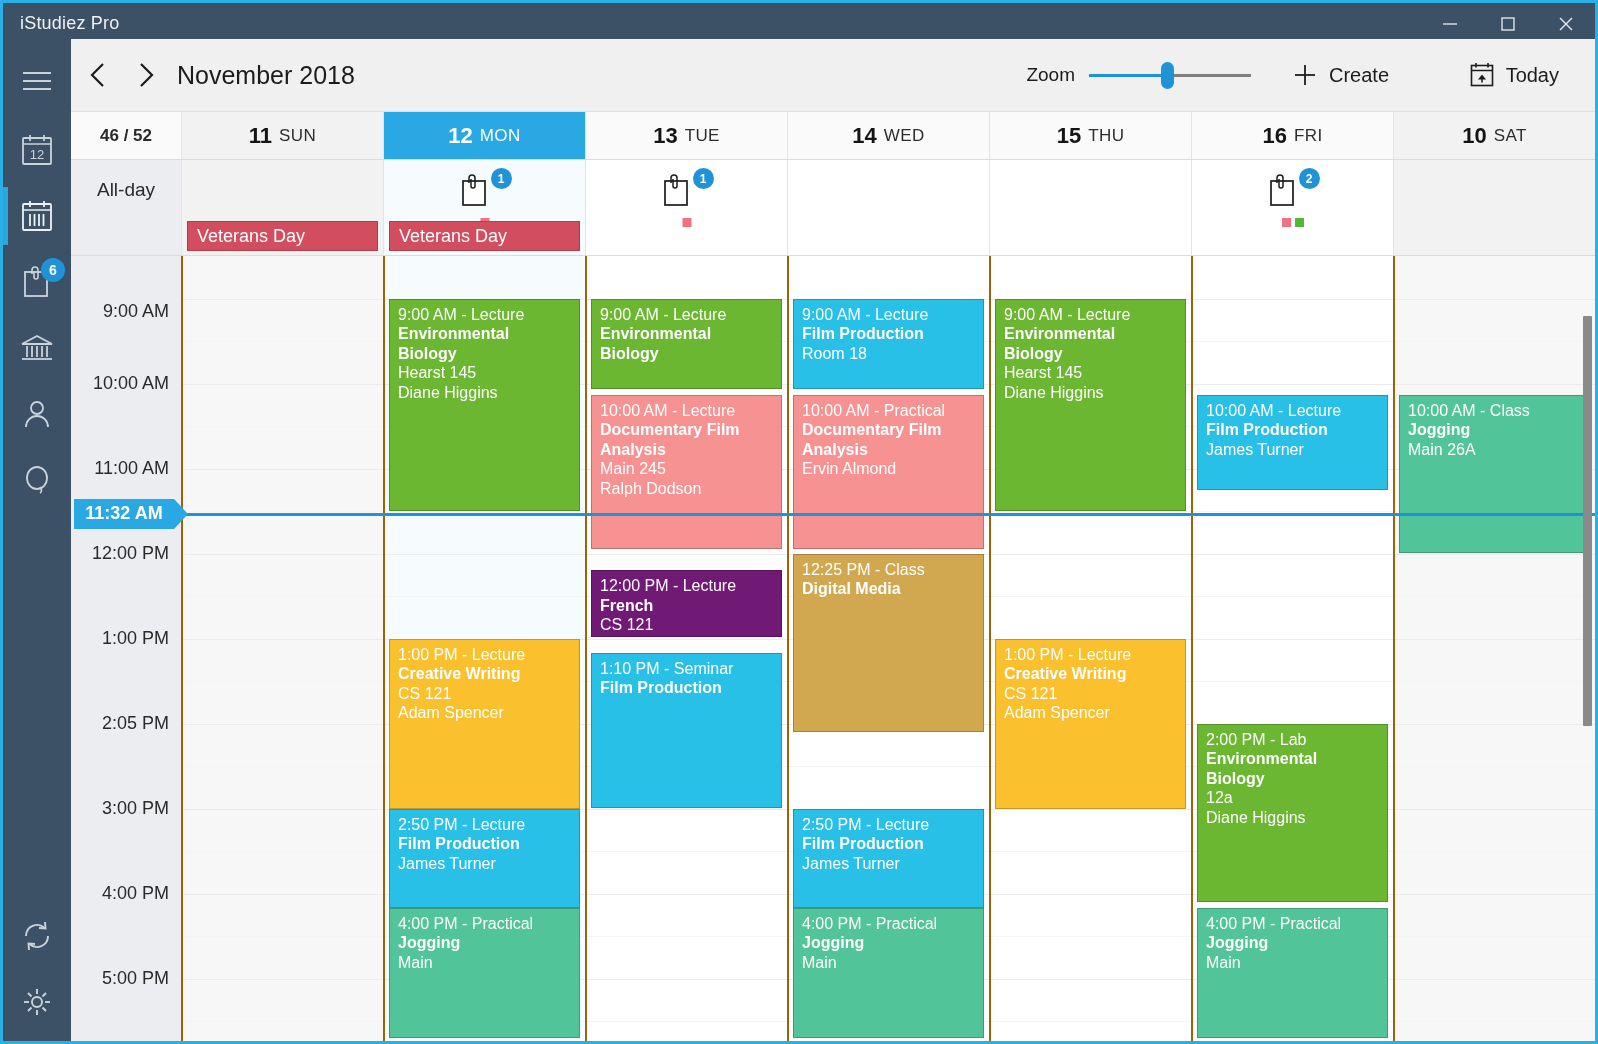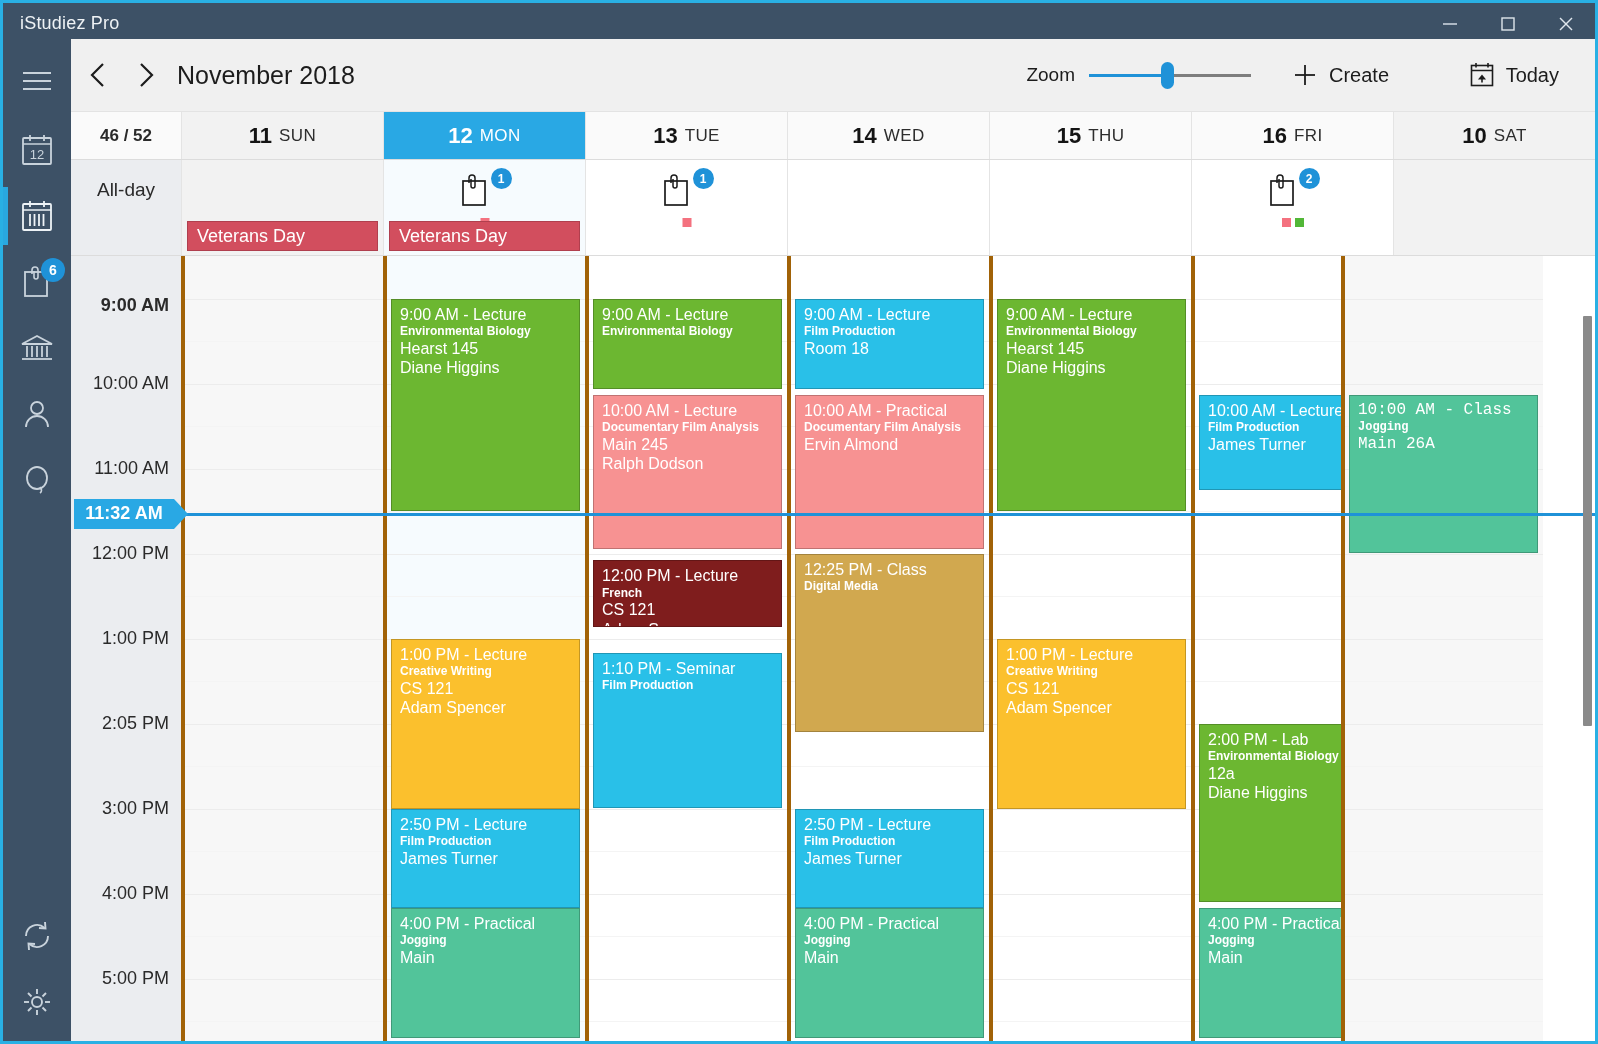--- a/index.html
+++ b/index.html
@@ -206,41 +206,41 @@
   #nowline {
     position:absolute; left: 110px; right: 0; height: 3px;
     background: #1f92d8; z-index: 5;
   }
 
   #cols {
     position: absolute; left: 110px; top: 0; right: 0; bottom: 0;
   }
   .daycol {
     position: absolute; top: 0; bottom: 0;
-    border-left: 4px solid #a16207;
+    border-left: 2px solid #a16207;
   }
   .daycol.weekend { background: #f7f7f7; }
   .daycol.today-col { background: #f6fbfe; }
   .hline {
     position:absolute; left:0; right:0; height:1px; background:#ececec;
   }
   .halfline {
     position:absolute; left:0; right:0; height:1px; background:#f4f4f4;
   }
 
   .event {
     position: absolute; left: 4px; right: 5px;
     border: 1px solid rgba(0,0,0,.22);
     color: #ffffff;
     overflow: hidden;
     padding: 5px 8px 0 8px;
     line-height: 1.22;
   }
   .ev-time { font-size: 16px; }
-  .ev-title { font-size: 12px; font-weight: bold; }
+  .ev-title { font-size: 16px; font-weight: bold; }
   .ev-meta { font-size: 16px; }
 
   
   #vscroll {
     position: absolute; right: 3px; top: 60px; width: 9px; height: 410px;
     background: #8a8a8a; border-radius: 1px; z-index: 7;
   }
 </style>
 </head>
 <body>
@@ -577,21 +577,21 @@
             <div class="event" style="top: 42.5px; height: 90.95px; background: rgb(108, 183, 49);">
               <div class="ev-time">9:00 AM - Lecture</div>
               <div class="ev-title">Environmental Biology</div>
             </div>
             <div class="event" style="top: 138.55px; height: 154.7px; background: rgb(247, 146, 146);">
               <div class="ev-time">10:00 AM - Lecture</div>
               <div class="ev-title">Documentary Film Analysis</div>
               <div class="ev-meta">Main 245</div>
               <div class="ev-meta">Ralph Dodson</div>
             </div>
-            <div class="event" style="top: 304px; height: 67px; background: #7f1d1d;">
+            <div class="event" style="top: 314px; height: 67px; background: #701a75;">
               <div class="ev-time">12:00 PM - Lecture</div>
               <div class="ev-title">French</div>
               <div class="ev-meta">CS 121</div>
               <div class="ev-meta">Adam Spencer</div>
             </div>
             <div class="event" style="top: 396.95px; height: 155.55px; background: rgb(41, 192, 232);">
               <div class="ev-time">1:10 PM - Seminar</div>
               <div class="ev-title">Film Production</div>
             </div>
           </div>
@@ -700,21 +700,21 @@
               <div class="ev-title">Environmental Biology</div>
               <div class="ev-meta">12a</div>
               <div class="ev-meta">Diane Higgins</div>
             </div>
             <div class="event" style="top: 651.95px; height: 130.05px; background: rgb(82, 196, 154);">
               <div class="ev-time">4:00 PM - Practical</div>
               <div class="ev-title">Jogging</div>
               <div class="ev-meta">Main</div>
             </div>
           </div>
-          <div class="daycol weekend" style="left: 1160px; width: 202px; font-family: Liberation Mono, monospace;">
+          <div class="daycol weekend" style="left: 1212px; width: 202px;">
             <div class="hline" style="top: 42.5px;"></div>
             <div class="halfline" style="top: 85px;"></div>
             <div class="hline" style="top: 127.5px;"></div>
             <div class="halfline" style="top: 170px;"></div>
             <div class="hline" style="top: 212.5px;"></div>
             <div class="halfline" style="top: 255px;"></div>
             <div class="hline" style="top: 297.5px;"></div>
             <div class="halfline" style="top: 340px;"></div>
             <div class="hline" style="top: 382.5px;"></div>
             <div class="halfline" style="top: 425px;"></div>
@@ -727,21 +727,21 @@
             <div class="hline" style="top: 722.5px;"></div>
             <div class="halfline" style="top: 765px;"></div>
             <div class="event" style="top: 138.55px; height: 158.95px; background: rgb(82, 196, 154);">
               <div class="ev-time">10:00 AM - Class</div>
               <div class="ev-title">Jogging</div>
               <div class="ev-meta">Main 26A</div>
             </div>
           </div>
         </div>
       <div id="gutter">
-          <div class="hour-label" style="top: 39px; font-weight: bold;">9:00 AM</div>
+          <div class="hour-label" style="top: 45px;">9:00 AM</div>
           <div class="hour-label" style="top: 116.5px;">10:00 AM</div>
           <div class="hour-label" style="top: 201.5px;">11:00 AM</div>
           <div class="hour-label" style="top: 286.5px;">12:00 PM</div>
           <div class="hour-label" style="top: 371.5px;">1:00 PM</div>
           <div class="hour-label" style="top: 456.5px;">2:05 PM</div>
           <div class="hour-label" style="top: 541.5px;">3:00 PM</div>
           <div class="hour-label" style="top: 626.5px;">4:00 PM</div>
           <div class="hour-label" style="top: 711.5px;">5:00 PM</div>
         </div>
       <div id="nowline" style="top: 256.833px;"></div>

